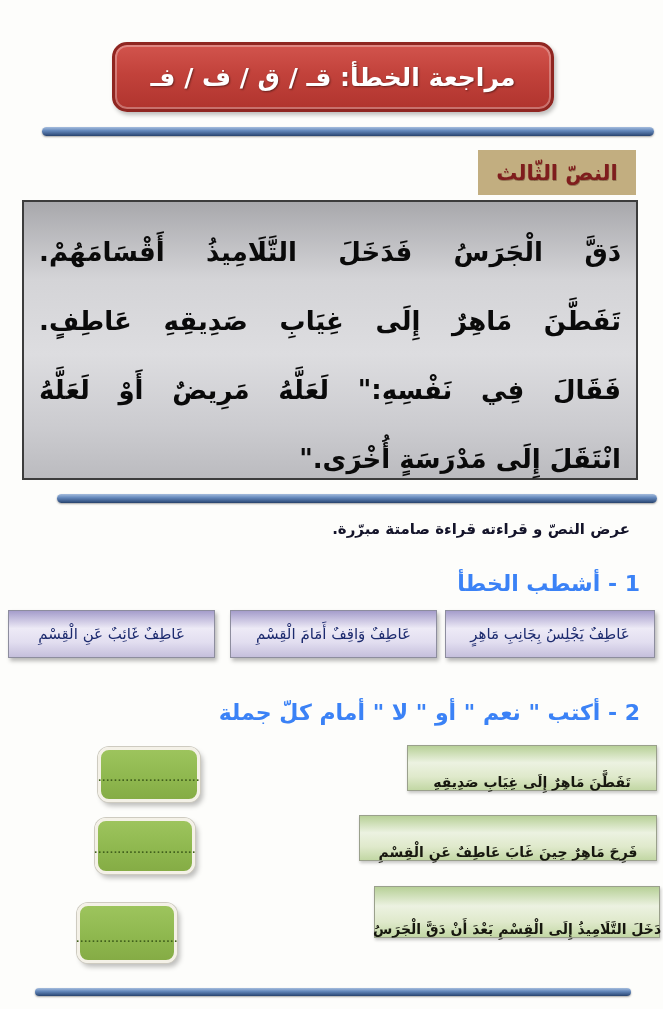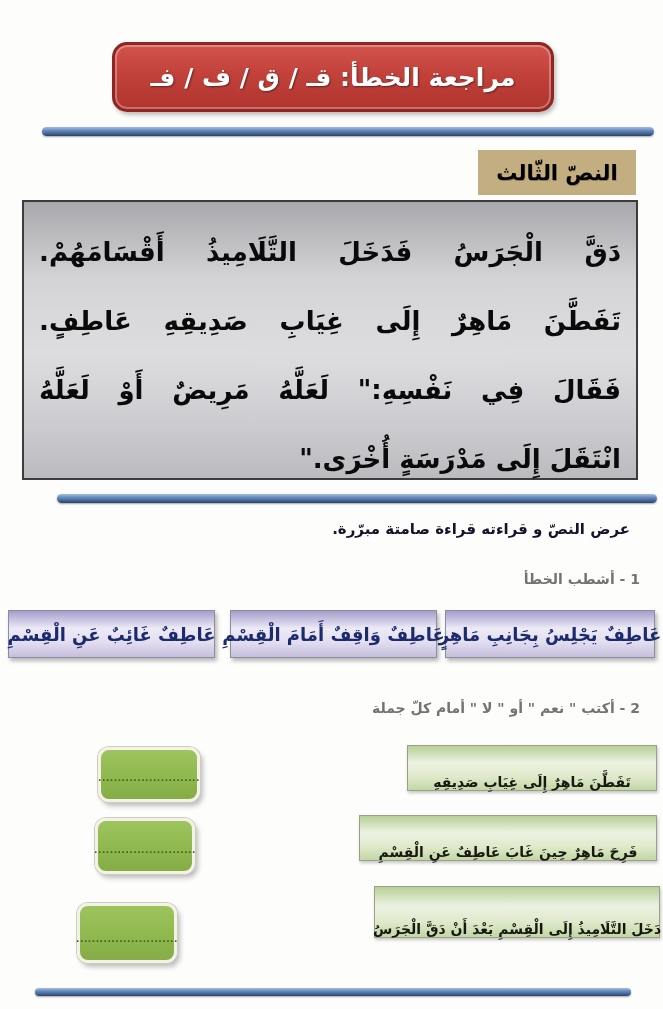--- a/index.html
+++ b/index.html
@@ -32,21 +32,21 @@
   #divider-middle { left:57px;  top:494px; width:600px; }
   #divider-bottom { left:35px;  top:988px; width:596px; height:8px; }
 
   
   .section-label {
     position:absolute; left:478px; top:150px; width:158px; height:45px;
     background:#c2ae80;
     display:flex; align-items:center; justify-content:center; direction:rtl;
   }
   .section-label span {
-    color:#000000; font-weight:bold; font-size:21px;
+    color:#7f1d1d; font-weight:bold; font-size:21px;
     text-shadow:0.5px 0.5px 0 rgba(60,20,10,0.35);
   }
 
   
   .reading-box {
     position:absolute; left:22px; top:200px; width:616px; height:280px;
     box-sizing:border-box; border:2px solid #3c3c3c;
     background:linear-gradient(180deg,#a8a8ac 0%, #d4d4d7 28%, #dddde0 55%, #cbcbcf 82%, #bbbbbf 100%);
     direction:rtl; padding:16px 15px 0;
   }
@@ -57,37 +57,37 @@
   }
   .reading-line.last { text-align-last:right; }
 
   
   .instruction {
     position:absolute; right:33px; top:520px; direction:rtl;
     font-size:15px; font-weight:bold; color:#14142a;
   }
   .ex-title {
     position:absolute; direction:rtl; font-weight:bold;
-    font-size:14px; color:#737373;
+    font-size:22px; color:#3b82f6;
   }
   #ex1-title { right:23px; top:571px; }
   #ex2-title { right:23px; top:700px; }
 
   
   .option {
     position:absolute; top:610px; height:48px; box-sizing:border-box;
     border:1px solid #8d8d9e;
     background:linear-gradient(180deg,#a59dcb 0%, #edeaf6 38%, #e2def0 68%, #c5bfdc 100%);
     box-shadow:2px 3px 4px rgba(0,0,0,0.28);
     display:flex; align-items:center; justify-content:center; direction:rtl;
   }
   #option-1 { right:8px;   width:210px; }
   #option-2 { right:226px; width:207px;margin-left:28px; }
   #option-3 { right:448px; width:207px; }
-  .option span { color:#1c2a6e; font-weight:bold; font-size:18px; white-space:nowrap;text-align:right; }
+  .option span { color:#1c2a6e; font-weight:normal; font-size:15px; white-space:nowrap;text-align:right; }
 
   
   .sentence-label {
     position:absolute; box-sizing:border-box;
     border:1px solid #9aa08c;
     background:linear-gradient(180deg,#b7d097 0%, #ecf2e1 38%, #dfe9cb 70%, #c2d7a4 100%);
     box-shadow:1px 2px 3px rgba(0,0,0,0.22);
     display:flex; align-items:flex-end; justify-content:center; direction:rtl;
   }
   #sentence-1 { right:6px; top:745px; width:250px; height:46px; }

